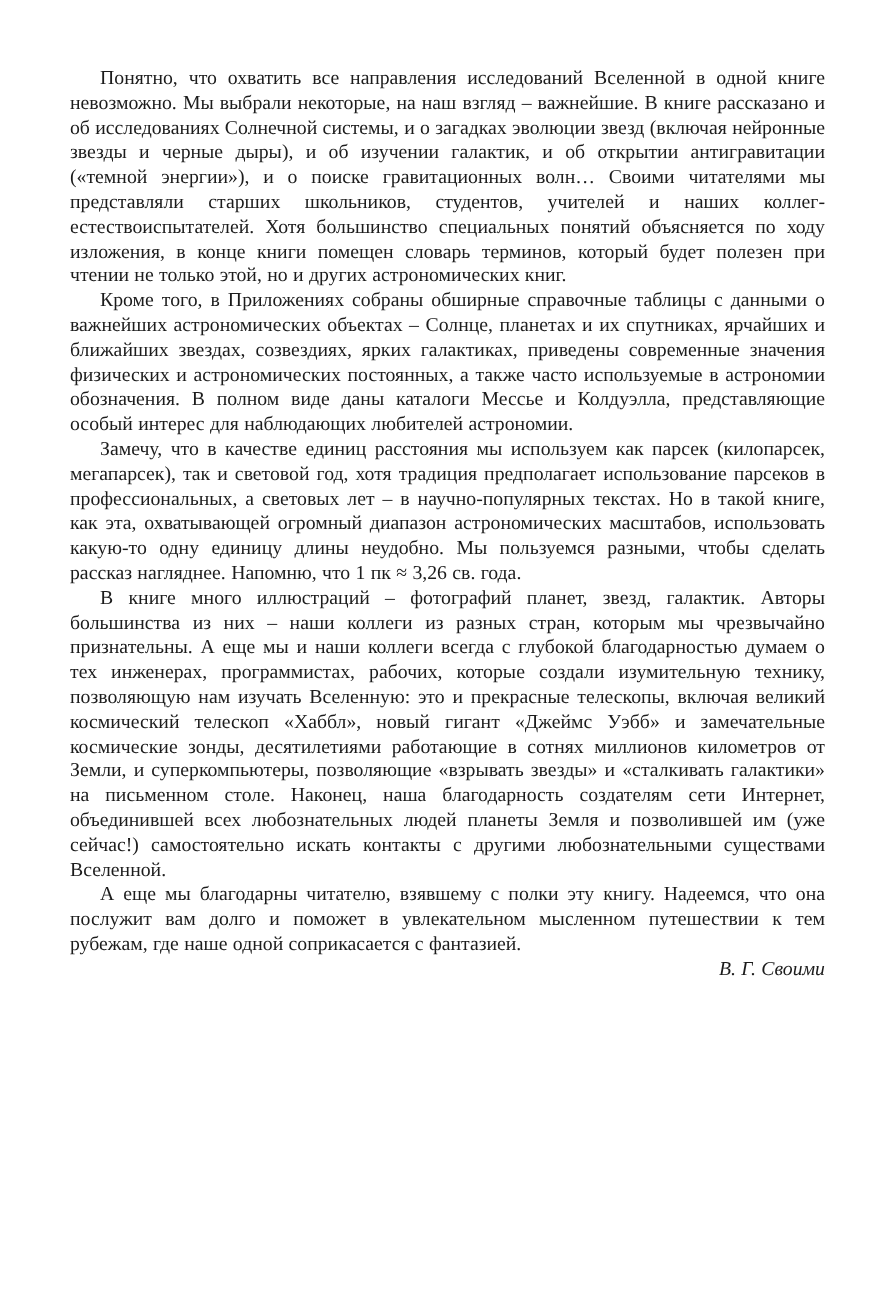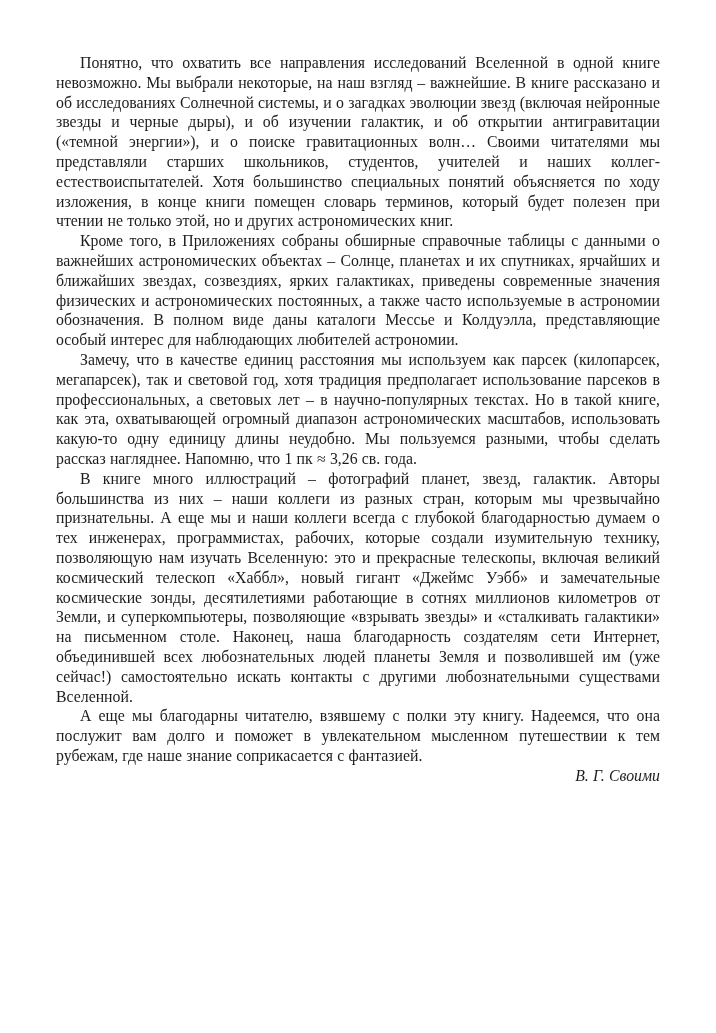--- a/index.html
+++ b/index.html
@@ -38,15 +38,15 @@
   }
 </style>
 </head>
 <body>
 
 <div class="book-page">
   <p>Понятно, что охватить все направления исследований Вселенной в одной книге невозможно. Мы выбрали некоторые, на наш взгляд – важнейшие. В книге рассказано и об исследованиях Солнечной системы, и о загадках эволюции звезд (включая нейронные звезды и черные дыры), и об изучении галактик, и об открытии антигравитации («темной энергии»), и о поиске гравитационных волн… Своими читателями мы представляли старших школьников, студентов, учителей и наших коллег-естествоиспытателей. Хотя большинство специальных понятий объясняется по ходу изложения, в конце книги помещен словарь терминов, который будет полезен при чтении не только этой, но и других астрономических книг.</p>
   <p>Кроме того, в Приложениях собраны обширные справочные таблицы с данными о важнейших астрономических объектах – Солнце, планетах и их спутниках, ярчайших и ближайших звездах, созвездиях, ярких галактиках, приведены современные значения физических и астрономических постоянных, а также часто используемые в астрономии обозначения. В полном виде даны каталоги Мессье и Колдуэлла, представляющие особый интерес для наблюдающих любителей астрономии.</p>
   <p>Замечу, что в качестве единиц расстояния мы используем как парсек (килопарсек, мегапарсек), так и световой год, хотя традиция предполагает использование парсеков в профессиональных, а световых лет – в научно-популярных текстах. Но в такой книге, как эта, охватывающей огромный диапазон астрономических масштабов, использовать какую-то одну единицу длины неудобно. Мы пользуемся разными, чтобы сделать рассказ нагляднее. Напомню, что 1 пк ≈ 3,26 св. года.</p>
   <p>В книге много иллюстраций – фотографий планет, звезд, галактик. Авторы большинства из них – наши коллеги из разных стран, которым мы чрезвычайно признательны. А еще мы и наши коллеги всегда с глубокой благодарностью думаем о тех инженерах, программистах, рабочих, которые создали изумительную технику, позволяющую нам изучать Вселенную: это и прекрасные телескопы, включая великий космический телескоп «Хаббл», новый гигант «Джеймс Уэбб» и замечательные космические зонды, десятилетиями работающие в сотнях миллионов километров от Земли, и суперкомпьютеры, позволяющие «взрывать звезды» и «сталкивать галактики» на письменном столе. Наконец, наша благодарность создателям сети Интернет, объединившей всех любознательных людей планеты Земля и позволившей им (уже сейчас!) самостоятельно искать контакты с другими любознательными существами Вселенной.</p>
-  <p>А еще мы благодарны читателю, взявшему с полки эту книгу. Надеемся, что она послужит вам долго и поможет в увлекательном мысленном путешествии к тем рубежам, где наше знание соприкасается с фантазией.</p>
+  <p>А еще мы благодарны читателю, взявшему с полки эту книгу. Надеемся, что она послужит вам долго и поможет в увлекательном мысленном путешествии к тем рубежам, где наше одной соприкасается с фантазией.</p>
   <p class="signature">В. Г. Своими</p>
 </div>
 
 </body></html>

